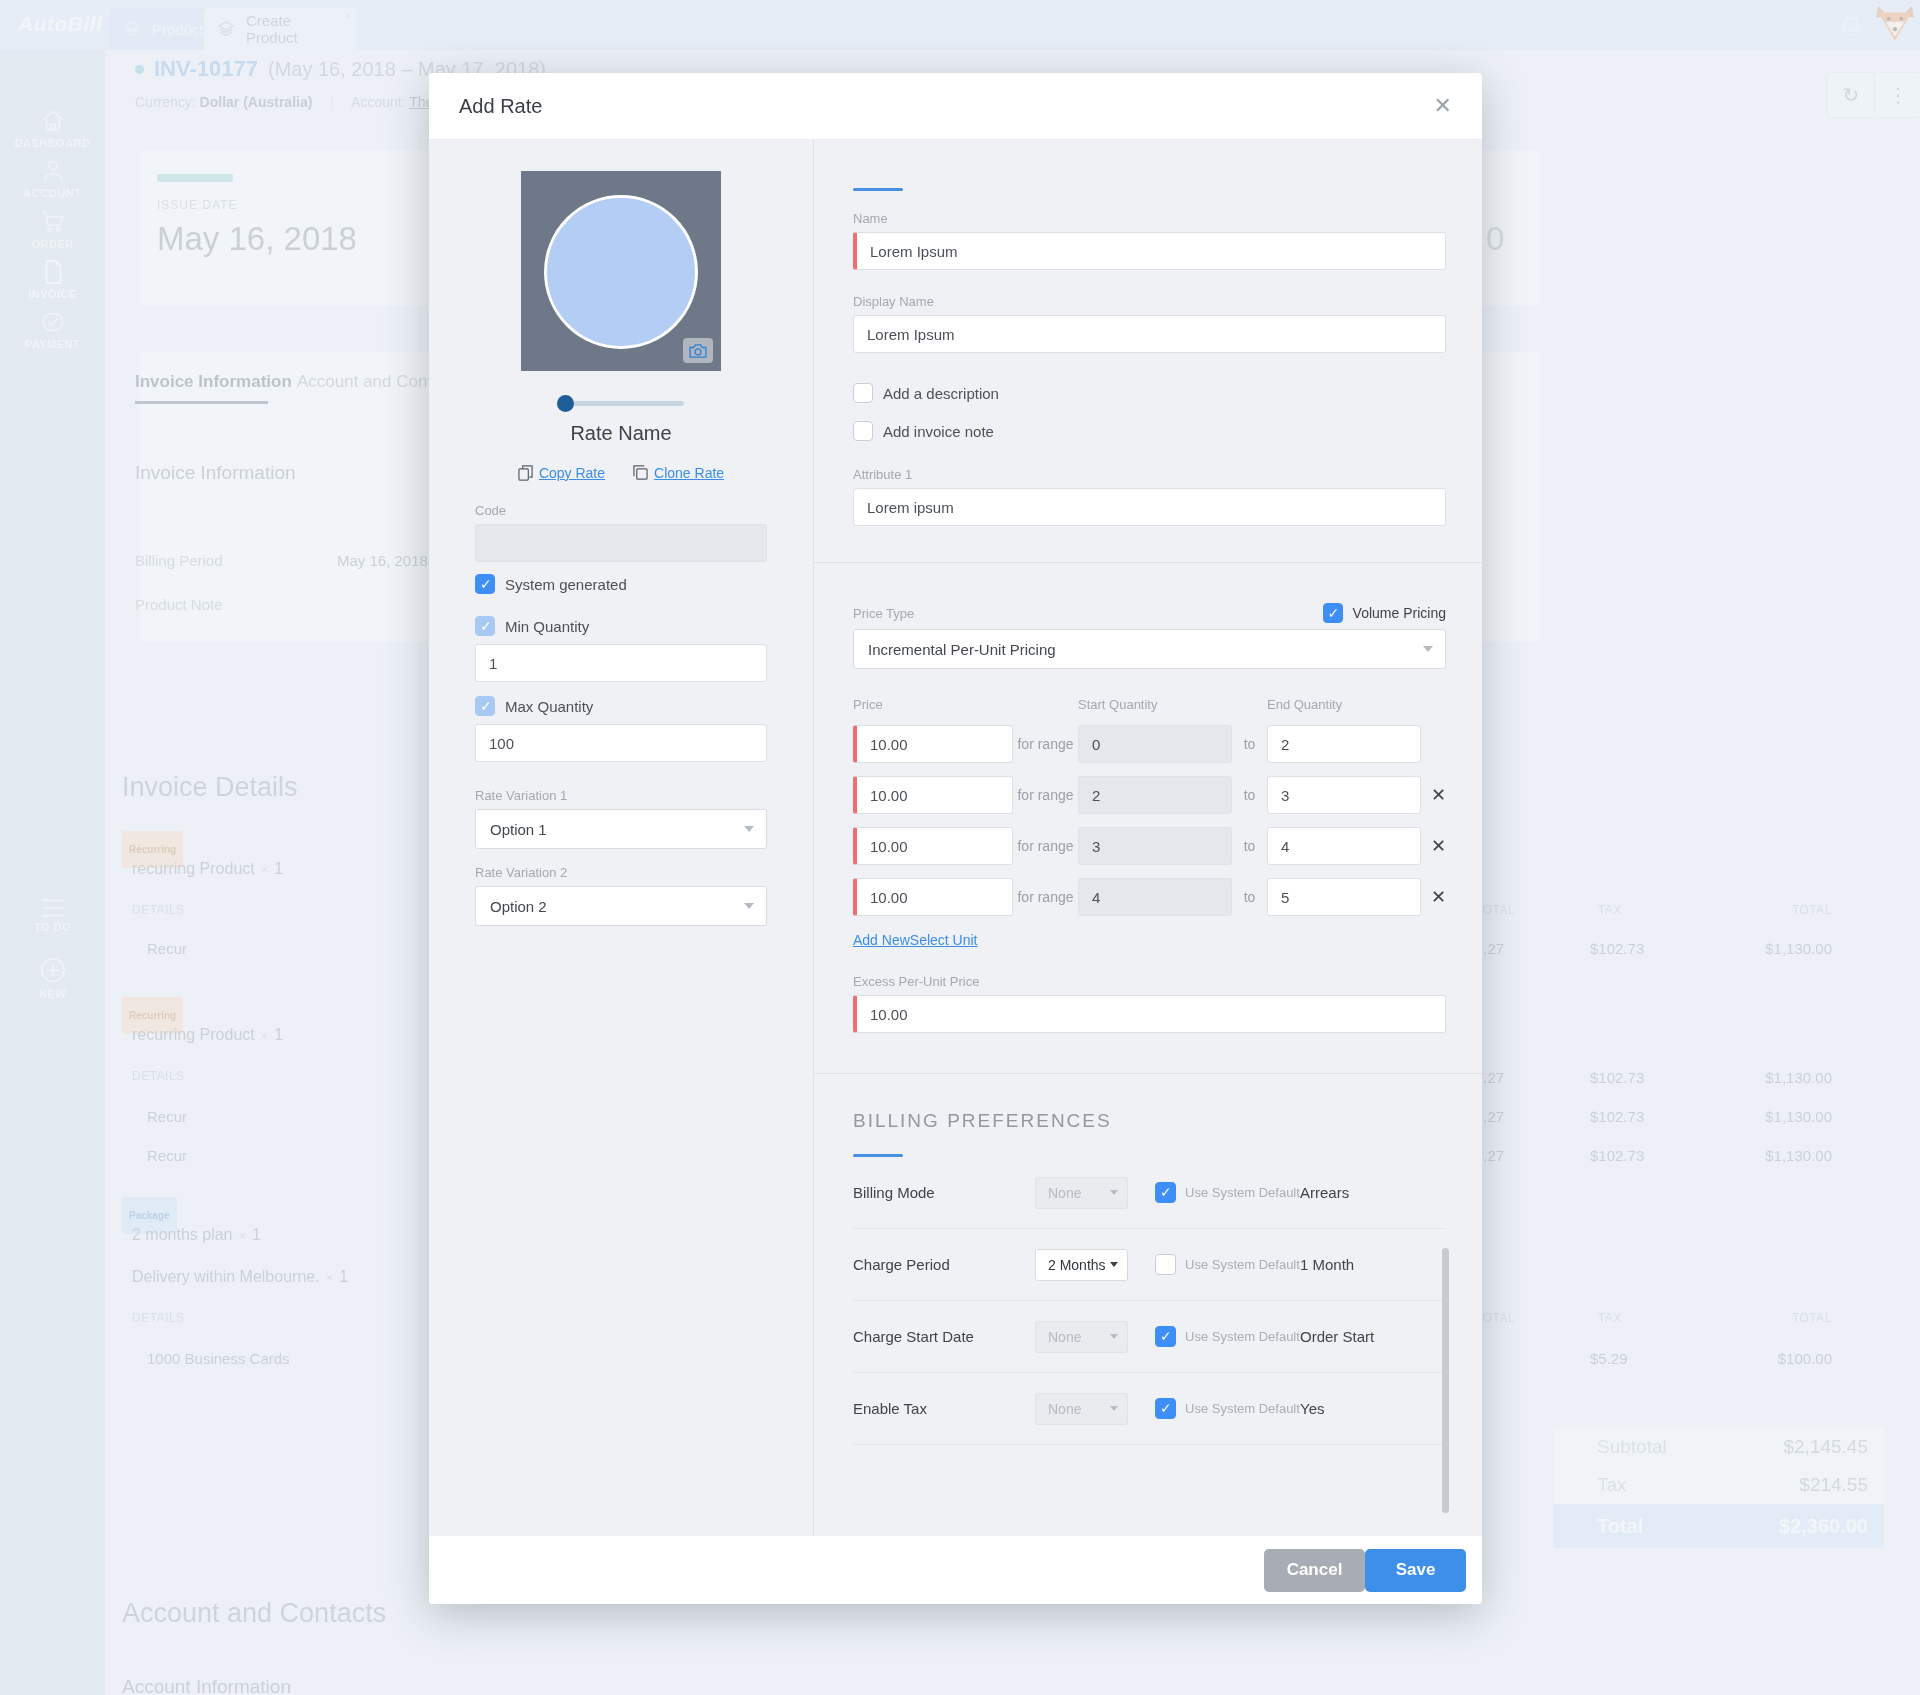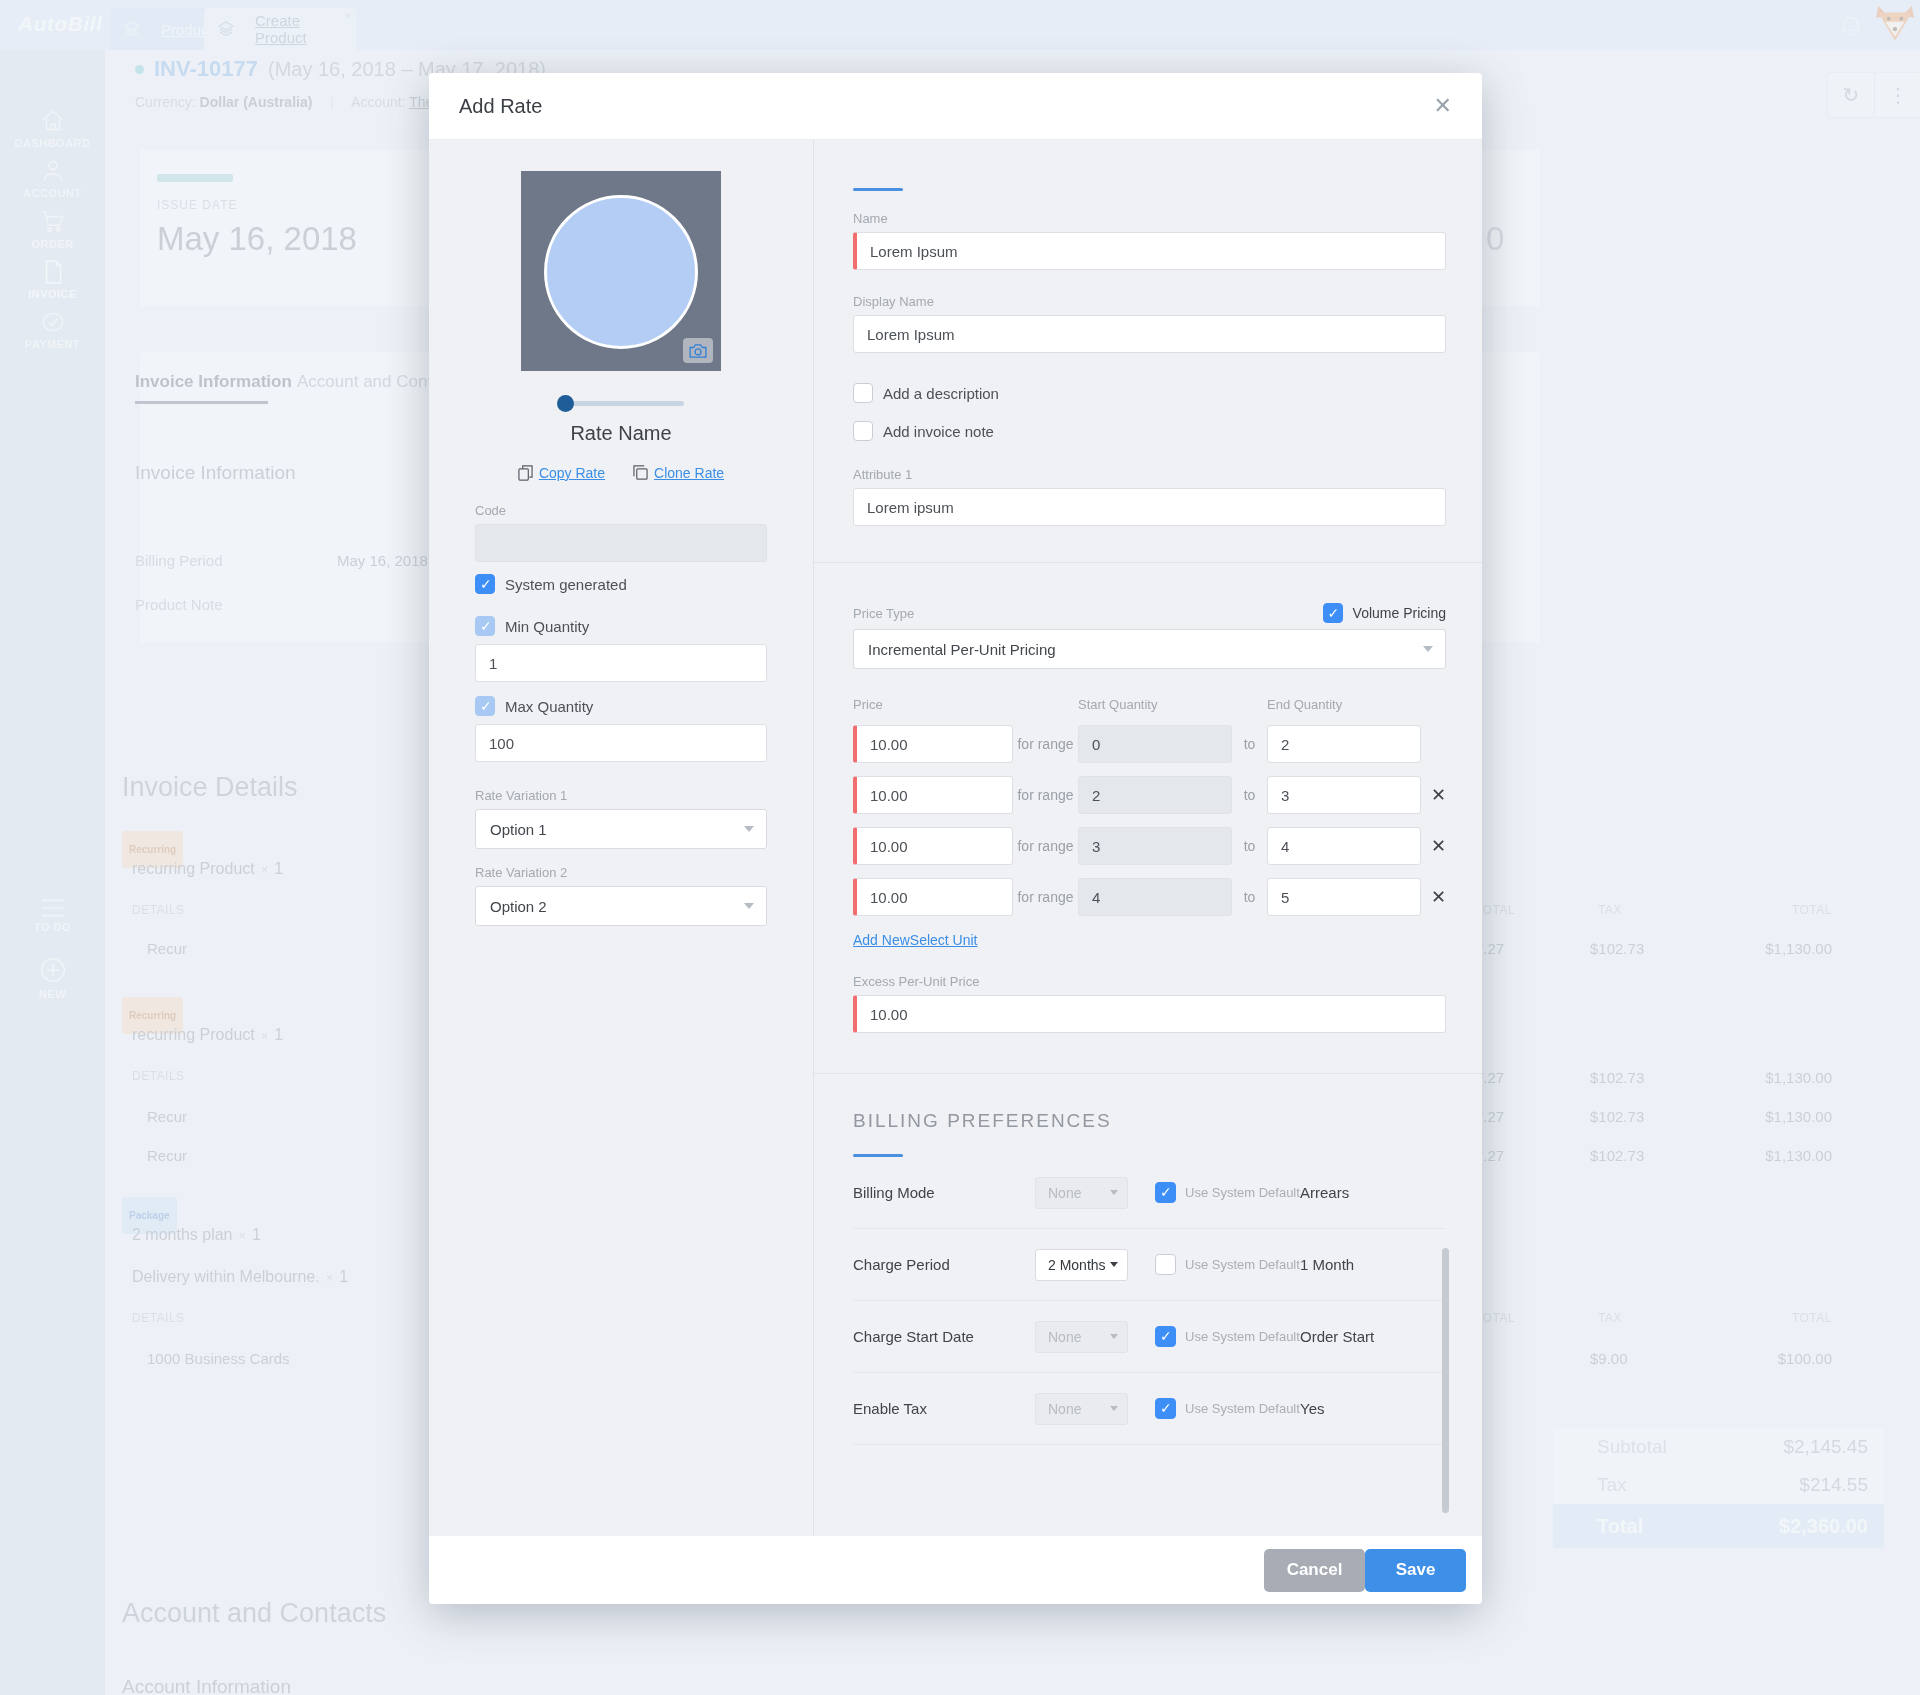--- a/index.html
+++ b/index.html
@@ -4,21 +4,21 @@
 <style>
   html,body{margin:0;padding:0;}
   body{
     width:1920px;height:1695px;position:relative;overflow:hidden;
     font-family:"Liberation Sans",sans-serif;background:#e9eef6;
   }
   
   .bg{position:absolute;inset:0;}
   .topbar{position:absolute;left:0;top:0;width:1920px;height:50px;background:#cfdff4;}
   .logo{position:absolute;left:18px;top:12px;font-size:21px;font-style:italic;font-weight:bold;color:#fff;letter-spacing:.5px;}
-  .tab-bg{position:absolute;top:8px;height:42px;display:flex;align-items:center;gap:21px;padding:0 14px;font-size:15px;color:#f2f6fc;border-radius:5px 5px 0 0;text-decoration:underline;}
+  .tab-bg{position:absolute;top:8px;height:42px;display:flex;align-items:center;gap:12px;padding:0 14px;font-size:15px;color:#f2f6fc;border-radius:5px 5px 0 0;}
   .tab-products{left:110px;width:88px;background:#c2d6f0;}
   .tab-create{left:204px;width:124px;background:#e6edf8;color:#7d8library;color:#7d88a0;}
   .tab-x{position:absolute;right:5px;top:1px;font-size:12px;color:#aebbd2;}
   .layers-ico{width:16px;height:16px;flex:none;}
   .bell{position:absolute;left:1838px;top:13px;}
   .avatar{position:absolute;left:1874px;top:4px;width:42px;height:42px;}
   .sidebar{position:absolute;left:0;top:50px;width:105px;height:1645px;background:#c9d2e0;}
   .side-item{position:absolute;width:105px;text-align:center;color:rgba(255,255,255,.8);}
   .side-item .lbl{font-size:11px;font-weight:bold;letter-spacing:.5px;margin-top:3px;}
   .side-item.active{color:#fff;}
@@ -287,21 +287,21 @@
   </div>
   <div class="g-title" style="left:132px;top:1268px;">
     <span>Delivery within Melbourne.</span><span class="x">×</span><span>1</span>
   </div>
   <div class="g-head" style="left:132px;top:1311px;">DETAILS</div>
   <div class="g-head" style="left:1475px;top:1311px;">TOTAL</div>
   <div class="g-head" style="left:1598px;top:1311px;">TAX</div>
   <div class="g-head rright" style="left:1712px;top:1311px;">TOTAL</div>
   <div class="g-row" style="left:147px;top:1350px;">1000 Business Cards</div>
   <div class="rval" style="left:1475px;top:1350px;">1</div>
-  <div class="rval" style="left:1590px;top:1350px;">$9.00</div>
+  <div class="rval" style="left:1590px;top:1350px;">$5.29</div>
   <div class="rval rright" style="left:1712px;top:1350px;">$100.00</div>
 
   <div class="sumbox">
     <div class="sumrow">
       <span>Subtotal</span>
       <span class="v">$2,145.45</span>
     </div>
     <div class="sumrow">
       <span>Tax</span>
       <span class="v">$214.55</span>

